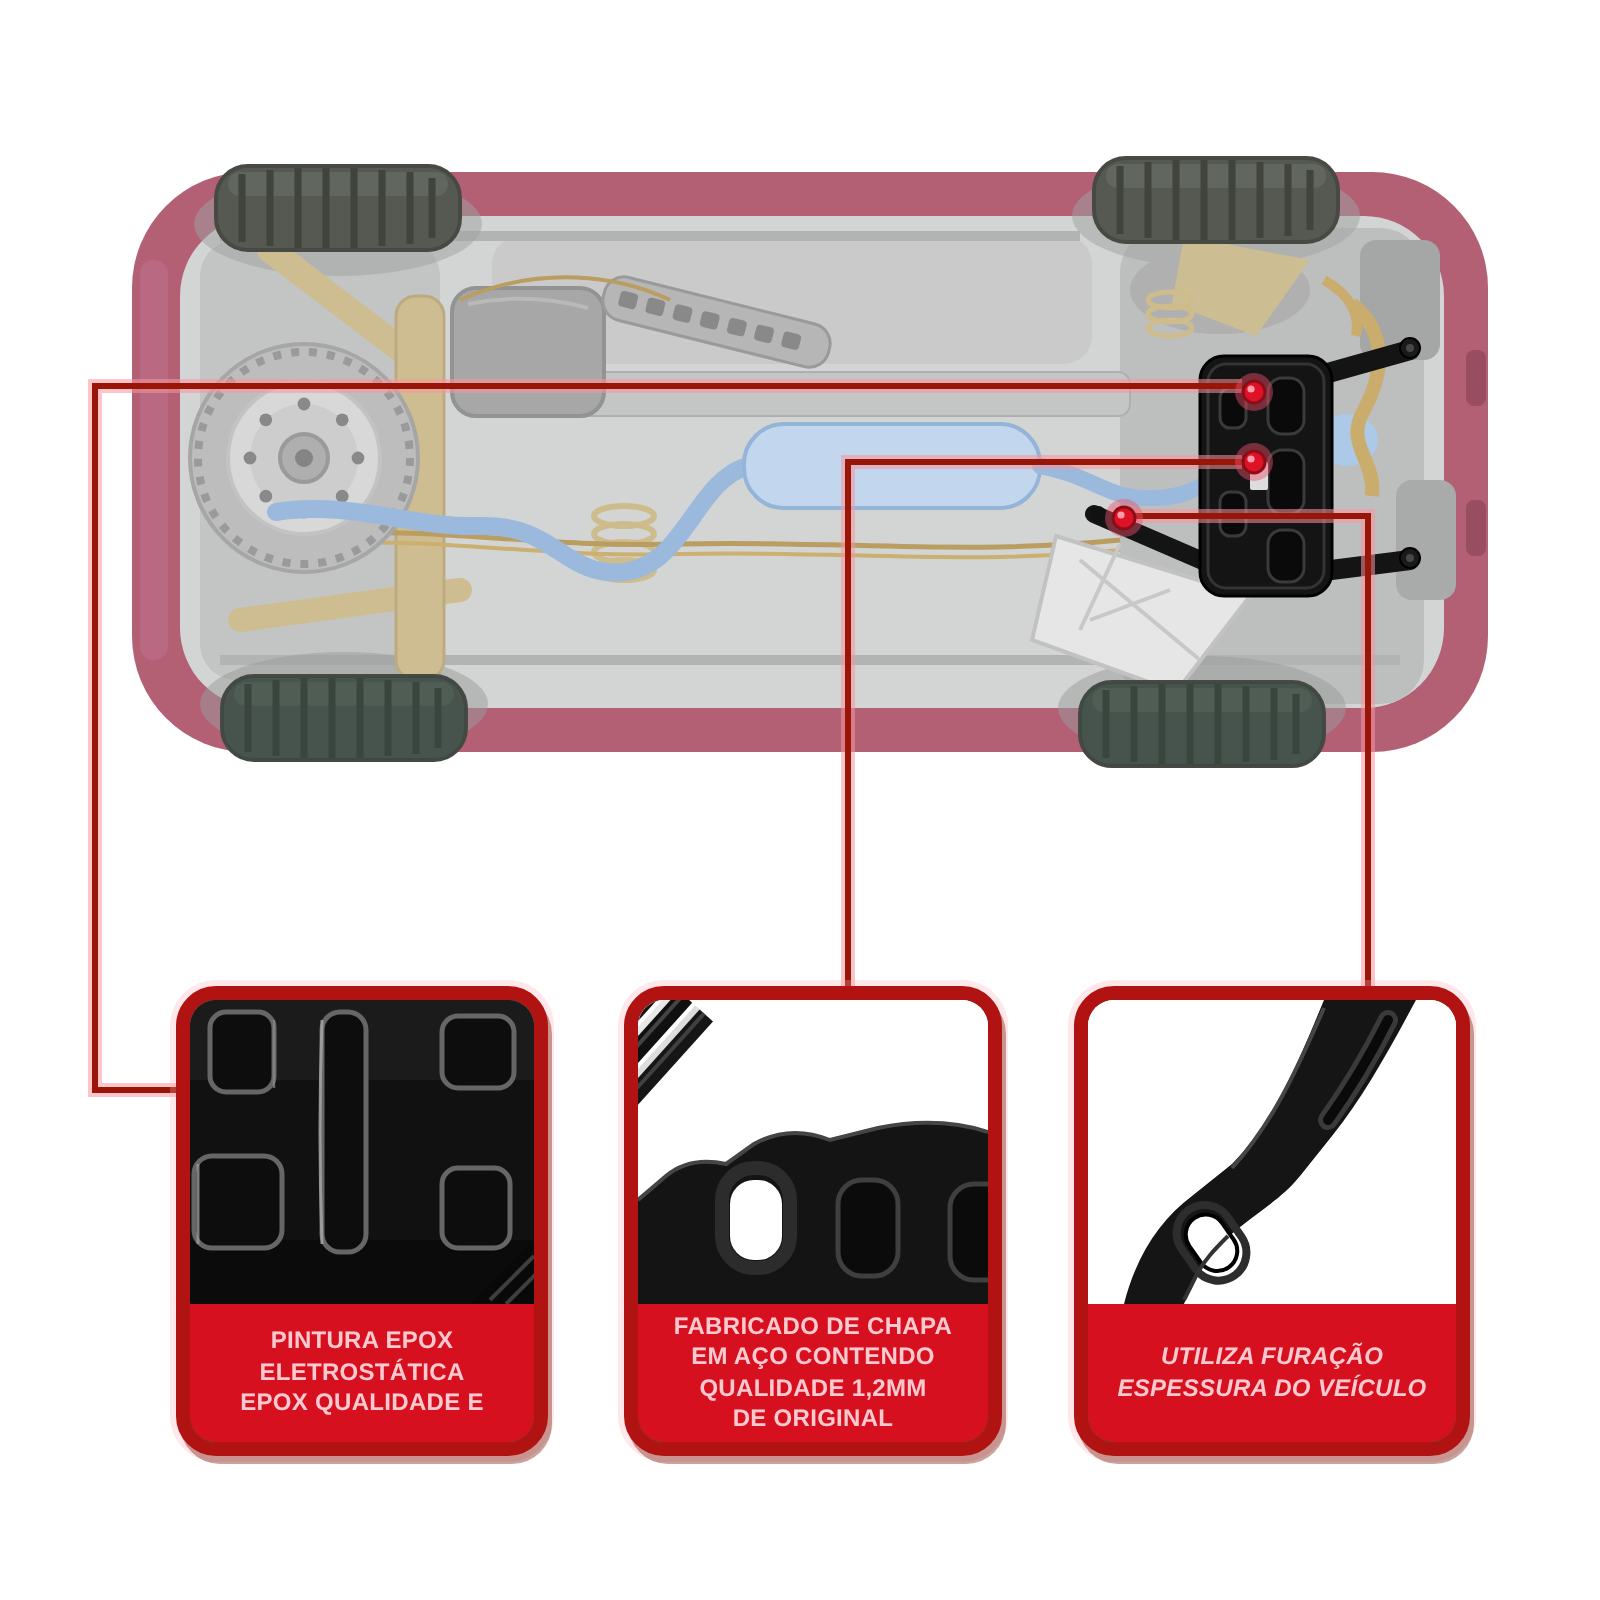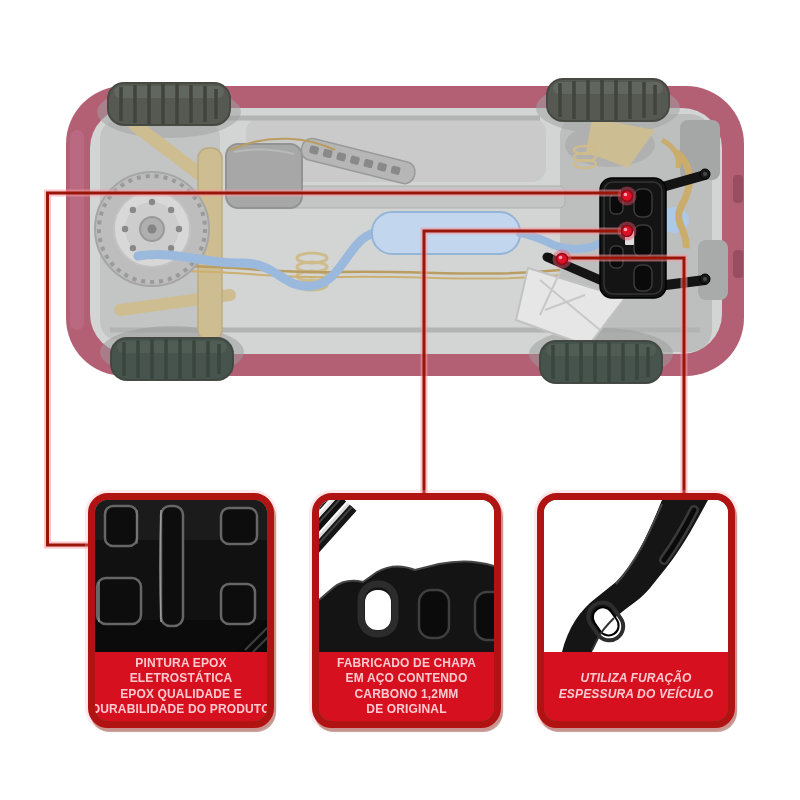--- a/index.html
+++ b/index.html
@@ -218,21 +218,20 @@
         <path d="M4,82 v40" stroke="#9a9a9a" stroke-width="1.5" fill="none" opacity="0.8"></path>
         <path d="M42,10 v34" stroke="#8a8a8a" stroke-width="1.2" fill="none" opacity="0.7"></path>
         <path d="M140,152 L172,120 L172,152 Z" fill="#090909"></path>
         <path d="M150,150 L172,128 M158,152 L174,136" stroke="#3e3e3e" stroke-width="2" fill="none"></path>
       </svg>
     </div>
     <div class="panel">
       <span>PINTURA EPOX</span>
       <span>ELETROSTÁTICA</span>
       <span>EPOX QUALIDADE E</span>
-      <span>DURABILIDADE DO PRODUTO</span>
     </div>
   </div>
 
   <div class="card" style="left:312px;width:189px;">
     <div class="photo">
       <svg viewBox="0 0 175 152" preserveAspectRatio="none">
         <rect x="0" y="0" width="175" height="152" fill="#ffffff"></rect>
         <path d="M0,100 L14,88 Q26,78 44,82 L58,72 Q76,62 96,70 L120,64 Q150,58 175,66 L175,152 L0,152 Z" fill="#141414"></path>
         <path d="M0,100 L14,88 Q26,78 44,82 L58,72 Q76,62 96,70 L120,64 Q150,58 175,66" stroke="#454545" stroke-width="2" fill="none"></path>
         <rect x="42" y="84" width="34" height="50" rx="16" fill="none" stroke="#2c2c2c" stroke-width="7"></rect>
@@ -247,21 +246,21 @@
           <rect x="28" y="0" width="9" height="120" fill="#161616"></rect>
           <rect x="2" y="0" width="2" height="120" fill="#4a4a4a"></rect>
           <rect x="16" y="0" width="2" height="120" fill="#444444"></rect>
           <rect x="30" y="0" width="2" height="120" fill="#404040"></rect>
         </g>
       </svg>
     </div>
     <div class="panel">
       <span>FABRICADO DE CHAPA</span>
       <span>EM AÇO CONTENDO</span>
-      <span>CARBONO 1,2MM</span>
+      <span>QUALIDADE 1,2MM</span>
       <span>DE ORIGINAL</span>
     </div>
   </div>
 
   <div class="card" style="left:537px;width:198px;font-style:italic;">
     <div class="photo">
       <svg viewBox="0 0 184 152" preserveAspectRatio="none">
         <rect x="0" y="0" width="184" height="152" fill="#ffffff"></rect>
         <path d="M118,0 L164,0 C150,26 138,48 122,68 L106,88 C98,98 88,104 78,112 C66,121 58,130 52,142 L48,152 L18,152 C24,128 36,110 52,98 L72,82 C92,62 104,34 118,0 Z" fill="#151515"></path>
         <path d="M150,10 C140,30 130,46 120,60" stroke="#3a3a3a" stroke-width="10" stroke-linecap="round" fill="none"></path>

